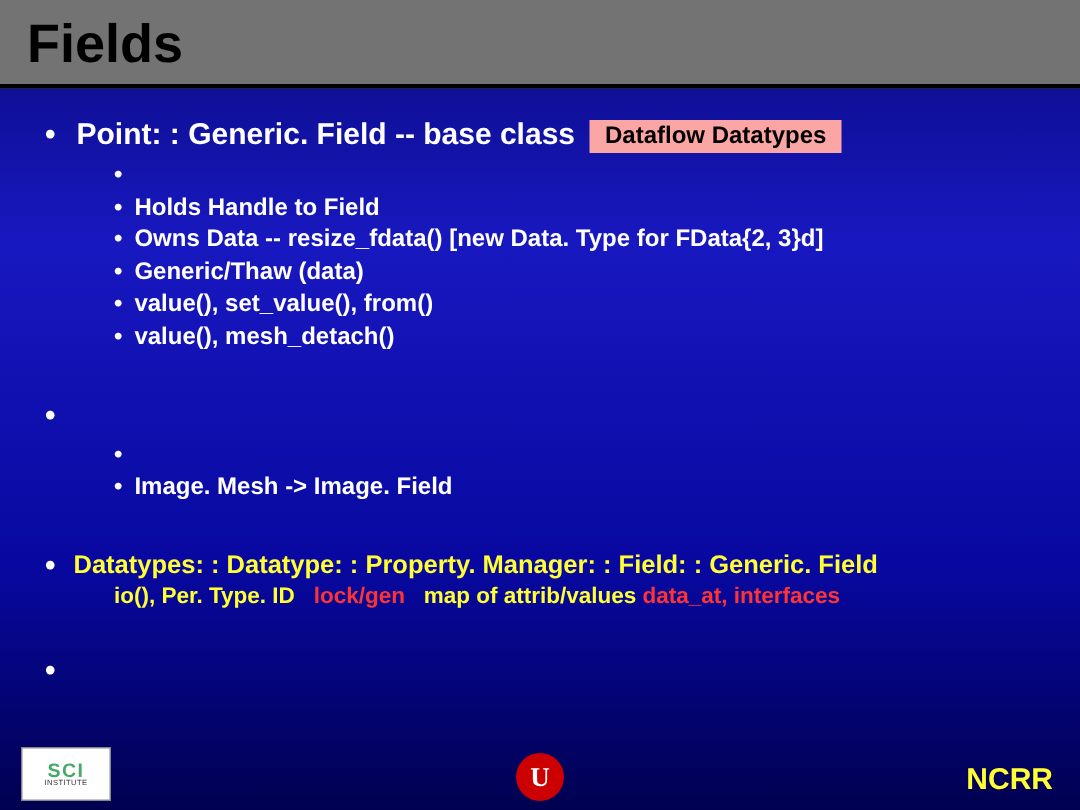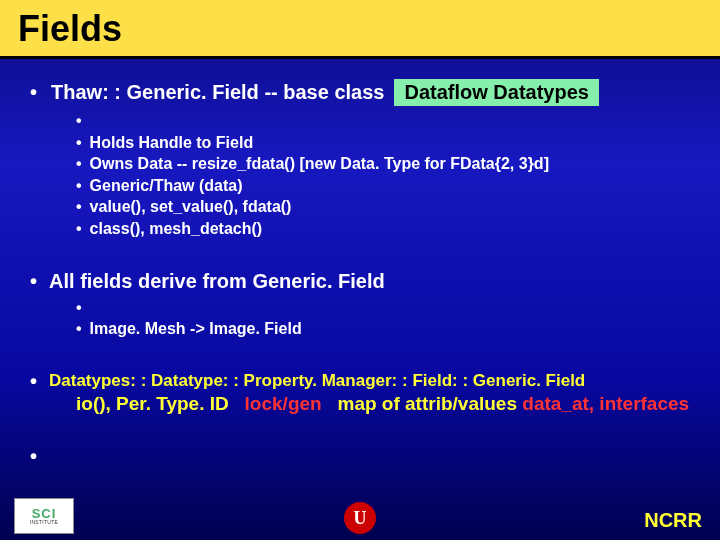--- a/index.html
+++ b/index.html
@@ -4,21 +4,21 @@
 <style>
   * { margin: 0; padding: 0; box-sizing: border-box; }
   html, body { width: 720px; height: 540px; overflow: hidden; }
   body {
     background: linear-gradient(180deg, #0a0a80 0%, #1818c0 30%, #0808a0 70%, #000050 100%);
     font-family: Arial, Helvetica, sans-serif;
     position: relative;
   }
   .title {
     color: #000;
-    background: #fde047;
+    background: #737373;
     font-size: 36px;
     font-weight: bold;
     padding: 8px 18px 6px 18px;
     border-bottom: 3px solid #000;
     font-family: Arial, sans-serif;
   }
   .content {
     padding: 8px 30px 0 30px;
     color: #fff;
   }
@@ -37,24 +37,24 @@
   .l2 {
     font-size: 16px;
     font-weight: bold;
     color: #fff;
     line-height: 1.35;
     display: flex;
     gap: 8px;
   }
   .l2 .bullet { color: #fff; }
   .tag {
-    background: #86efac;
+    background: #fca5a5;
     color: #000;
     font-weight: bold;
-    font-size: 20px;
+    font-size: 16px;
     padding: 2px 10px;
     white-space: nowrap;
   }
   .yellow { color: #ffff33; }
   .spacer-lg { height: 18px; }
   .footer {
     position: absolute;
     bottom: 8px;
     right: 18px;
     color: #ffff33;
@@ -114,72 +114,71 @@
 </style>
 </head>
 <body>
 
 <div class="title">Fields</div>
 
 <div class="content">
 
   <div class="l1 l1-row">
     <span class="bullet">•</span>
-    <span>Thaw: : Generic. Field -- base class</span>
+    <span>Point: : Generic. Field -- base class</span>
     <span class="tag">Dataflow Datatypes</span>
   </div>
   <div class="l2-list">
     <div class="l2">
         <span class="bullet">•</span>
       </div>
     <div class="l2">
         <span class="bullet">•</span>
         <span>Holds Handle to Field</span>
       </div>
     <div class="l2">
         <span class="bullet">•</span>
         <span>Owns Data -- resize_fdata() [new Data. Type for FData{2, 3}d]</span>
       </div>
     <div class="l2">
         <span class="bullet">•</span>
         <span>Generic/Thaw (data)</span>
       </div>
     <div class="l2">
         <span class="bullet">•</span>
-        <span>value(), set_value(), fdata()</span>
-      </div>
-    <div class="l2">
-        <span class="bullet">•</span>
-        <span>class(), mesh_detach()</span>
+        <span>value(), set_value(), from()</span>
+      </div>
+    <div class="l2">
+        <span class="bullet">•</span>
+        <span>value(), mesh_detach()</span>
       </div>
   </div>
 
   <div class="spacer-lg"></div>
 
   <div class="l1">
     <span class="bullet">•</span>
-    <span>All fields derive from Generic. Field</span>
   </div>
   <div class="l2-list">
     <div class="l2">
         <span class="bullet">•</span>
       </div>
     <div class="l2">
         <span class="bullet">•</span>
         <span>Image. Mesh -&gt; Image. Field</span>
       </div>
   </div>
 
   <div class="spacer-lg"></div>
 
   <div class="l1 yellow" style="font-size:17px;">
     <span class="bullet">•</span>
     <span>Datatypes: : Datatype: : Property. Manager: : Field: : Generic. Field</span>
   </div>
-  <div style="margin-left:46px; font-size:19px; font-weight:bold;">
+  <div style="margin-left:46px; font-size:15px; font-weight:bold;">
     <span class="seg-yel">io(), Per. Type. ID</span>
     <span> &nbsp;</span>
     <span class="seg-red">lock/gen</span>
     <span> &nbsp;</span>
     <span class="seg-yel">map of attrib/values</span>
     <span> </span>
     <span class="seg-red">data_at, interfaces</span>
   </div>
 
   <div class="spacer-lg"></div>

